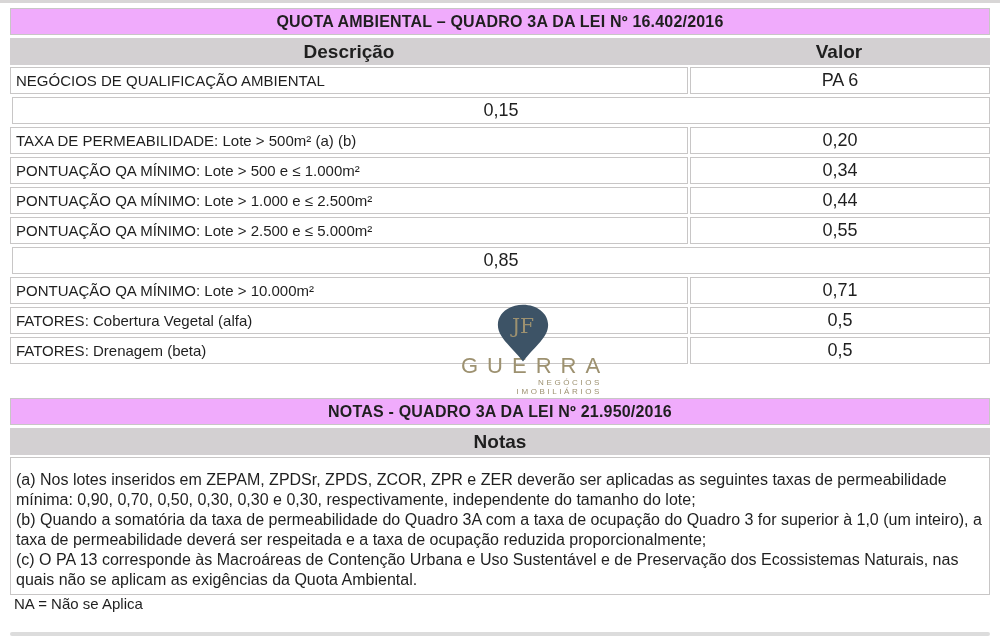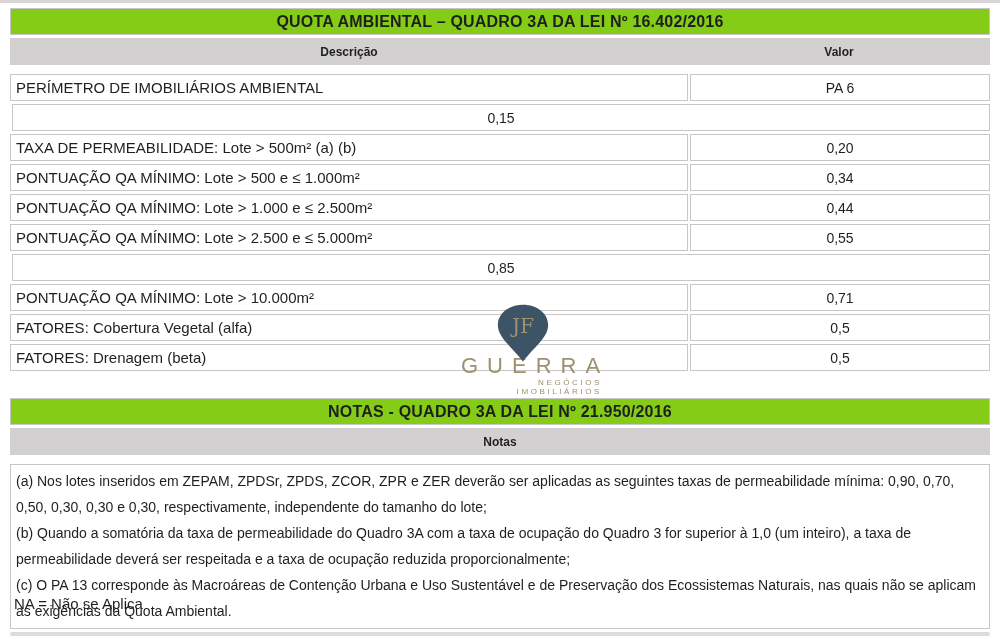--- a/index.html
+++ b/index.html
@@ -7,45 +7,45 @@
     position:relative;width:1000px;height:639px;background:#ffffff;
     font-family:"Liberation Sans",sans-serif;color:var(--text,#1f1f1f);
     overflow:hidden;
   }
   .strip{position:absolute;background:#d8d6d6;}
   .strip.top{left:0;right:0;top:0;height:3px;}
   .strip.bottom{left:10px;right:10px;top:632px;height:4px;border-radius:2px;background:#dcdcdc;}
 
   .tbl{position:absolute;left:10px;width:980px;}
   .title-row{
-    height:25px;border:1px solid var(--border,#c8c6c6);background:#84cc16;
+    height:25px;border:1px solid var(--border,#c8c6c6);background:#f0abfc;
     display:flex;align-items:center;justify-content:center;
     font-weight:bold;font-size:16px;margin-bottom:3px;letter-spacing:.2px;
   }
   .head-row{
     height:27px;background:var(--header-bg,#d3d0d2);
-    display:flex;margin-bottom:9px;font-weight:bold;font-size:12px;
+    display:flex;margin-bottom:2px;font-weight:bold;font-size:19px;
   }
   .hd-desc{flex:0 0 678px;display:flex;align-items:center;justify-content:center;}
   .hd-val{flex:1;display:flex;align-items:center;justify-content:center;}
   .hd-center{flex:1;display:flex;align-items:center;justify-content:center;}
 
   .row{display:flex;height:27px;margin-bottom:3px;}
   .cd{
     flex:0 0 671px;border:1px solid var(--border,#c8c6c6);background:#fff;
     padding-left:5px;display:flex;align-items:center;font-size:15px;white-space:nowrap;overflow:hidden;
   }
   .cv{
     flex:1;margin-left:2px;border:1px solid var(--border,#c8c6c6);background:#fff;
-    display:flex;align-items:center;justify-content:center;font-size:14px;
+    display:flex;align-items:center;justify-content:center;font-size:18px;
   }
 
   .notes-cell{
     border:1px solid var(--border,#c8c6c6);background:#fff;
-    padding:3px 5px 4px 5px;font-size:14px;line-height:26px;min-height:110px;
+    padding:12px 5px 4px 5px;font-size:16px;line-height:20px;min-height:110px;
   }
   .note{margin:0;}
 
   .na-note{position:absolute;left:14px;top:595px;font-size:15px;}
 
   .watermark{position:absolute;left:452px;top:304px;width:150px;height:84px;}
   .brand{
     position:absolute;left:0;top:49px;width:150px;text-align:center;
     font-size:22px;letter-spacing:9px;padding-left:9px;box-sizing:border-box;
     color:var(--logo-text,#9d9170);
@@ -65,21 +65,21 @@
   <div class="strip top"></div>
 
   <section class="tbl" style="top:8px;">
     <div class="title-row">QUOTA AMBIENTAL – QUADRO 3A DA LEI Nº 16.402/2016</div>
     <div class="head-row">
       <span class="hd-desc">Descrição</span>
       <span class="hd-val">Valor</span>
     </div>
 
     <div class="row">
-      <div class="cd">PERÍMETRO DE IMOBILIÁRIOS AMBIENTAL</div>
+      <div class="cd">NEGÓCIOS DE QUALIFICAÇÃO AMBIENTAL</div>
       <div class="cv">PA 6</div>
     </div>
     <div class="row">
       <div class="cv">0,15</div>
     </div>
     <div class="row">
       <div class="cd">TAXA DE PERMEABILIDADE: Lote &gt; 500m² (a) (b)</div>
       <div class="cv">0,20</div>
     </div>
     <div class="row">

